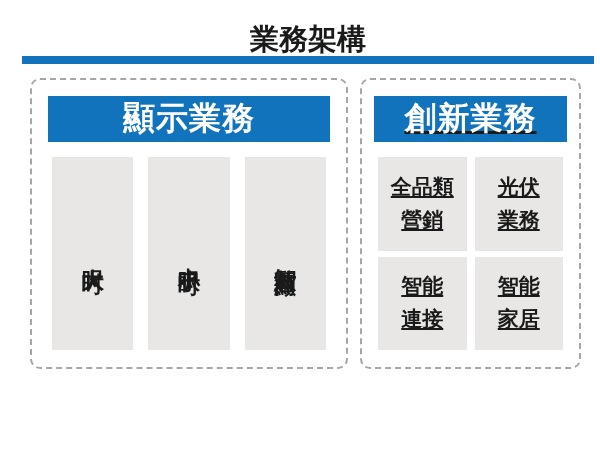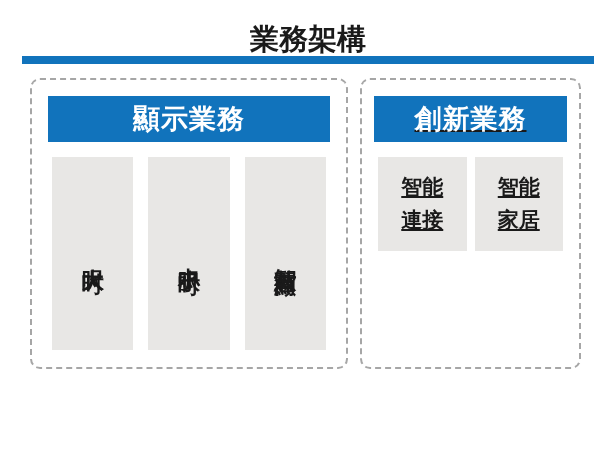--- a/index.html
+++ b/index.html
@@ -53,21 +53,21 @@
   }
   .panel-internet{
     left:22px;top:378px;
     width:551px;height:72px;
     padding:10px 14px;
   }
   .panel-header{
     height:46px;
     background:var(--blue);
     color:#ffffff;
-    font-size:27px;
+    font-size:32px;
     font-weight:bold;
     display:flex;align-items:center;justify-content:center;
     letter-spacing:1px;
   }
   .columns{
     margin-top:11px;
     height:201px;
     display:flex;
     gap:15px;
   }
@@ -132,20 +132,28 @@
       <div class="col-box">
         <span class="vtext">智慧商顯</span>
       </div>
     </div>
   </section>
 
   <section class="panel panel-innovation">
     <div class="panel-header">創新業務</div>
     <div class="grid">
       <div class="grid-box">
+        <span>全品類</span>
+        <span>營銷</span>
+      </div>
+      <div class="grid-box">
+        <span>光伏</span>
+        <span>業務</span>
+      </div>
+      <div class="grid-box">
         <span>智能</span>
         <span>連接</span>
       </div>
       <div class="grid-box">
         <span>智能</span>
         <span>家居</span>
       </div>
     </div>
   </section>
 

